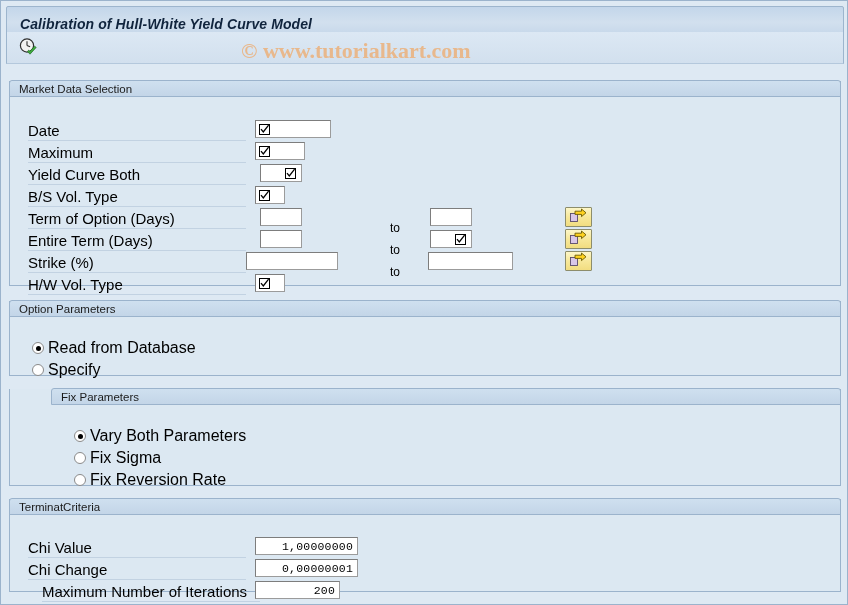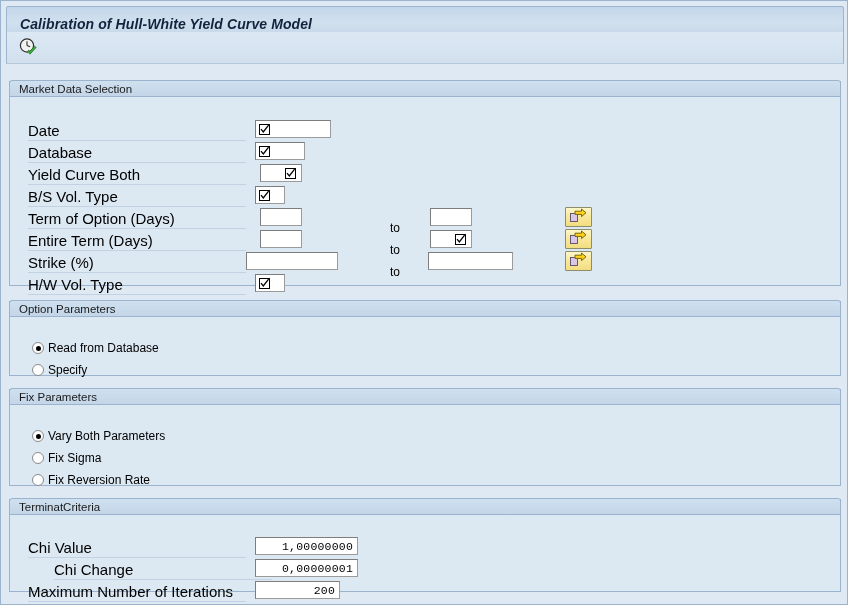--- a/index.html
+++ b/index.html
@@ -209,21 +209,21 @@
     top: 50%;
     width: 5px;
     height: 5px;
     margin-left: -2.5px;
     margin-top: -2.5px;
     border-radius: 50%;
     background: #000000;
   }
   .radio-label {
     margin-left: 4px;
-    font-size: 12px;
+    font-size: 16px;
     color: #000;
     white-space: nowrap;
   }
 </style>
 </head>
 <body>
 
 <div id="app">
 
   <div class="titlebar">
@@ -236,36 +236,37 @@
         <svg width="20" height="20" viewBox="0 0 20 20">
           <circle cx="9" cy="8.5" r="6.6" fill="#f2f2f2" stroke="#303030" stroke-width="1.2"></circle>
           <line x1="9" y1="8.5" x2="9" y2="4.3" stroke="#303030" stroke-width="1.1"></line>
           <line x1="9" y1="8.5" x2="12.1" y2="9.8" stroke="#303030" stroke-width="1.1"></line>
           <path d="M9.5 14.5 L12 17.2 L18.2 10.4 L16.6 9.2 L11.9 14.2 L10.7 13.1 Z" fill="#3faa3f" stroke="#1f6b1f" stroke-width="0.7" stroke-linejoin="round"></path>
         </svg>
       </span>
     </div>
   </div>
 
+  <div class="watermark">© www.tutorialkart.com</div>
 
   <div class="panel" style="top:80px; height:205px;">
     <div class="panel-header">Market Data Selection</div>
     <div class="panel-body">
 
       <div class="fld-label" style="left:18px; top:23px; width:218px;">Date</div>
       <div class="inp" style="left:245px; top:23px; width:76px;">
         <span class="chk">
           <svg width="11" height="11" viewBox="0 0 11 11">
             <rect x="0.5" y="0.5" width="10" height="10" fill="#ffffff" stroke="#000000" stroke-width="1"></rect>
             <path d="M2 5.2 L4.3 8 L9.6 1.2" fill="none" stroke="#000000" stroke-width="1.3"></path>
           </svg>
         </span>
       </div>
 
-      <div class="fld-label" style="left:18px; top:45px; width:218px;">Database</div>
+      <div class="fld-label" style="left:18px; top:45px; width:218px;">Maximum</div>
       <div class="inp" style="left:245px; top:45px; width:50px;">
         <span class="chk">
           <svg width="11" height="11" viewBox="0 0 11 11">
             <rect x="0.5" y="0.5" width="10" height="10" fill="#ffffff" stroke="#000000" stroke-width="1"></rect>
             <path d="M2 5.2 L4.3 8 L9.6 1.2" fill="none" stroke="#000000" stroke-width="1.3"></path>
           </svg>
         </span>
       </div>
 
       <div class="fld-label" style="left:18px; top:67px; width:218px;">Yield Curve Both</div>
@@ -354,21 +355,21 @@
         <span class="radio checked"></span>
         <span class="radio-label">Read from Database</span>
       </div>
       <div class="radio-row" style="left:22px; top:45px;justify-content:center;">
         <span class="radio"></span>
         <span class="radio-label">Specify</span>
       </div>
     </div>
   </div>
 
-  <div class="panel" style="top:388px; height:97px;">
+  <div class="panel" style="top:388px; height:97px;padding-left:42px;">
     <div class="panel-header">Fix Parameters</div>
     <div class="panel-body">
       <div class="radio-row" style="left:22px; top:23px;">
         <span class="radio checked"></span>
         <span class="radio-label">Vary Both Parameters</span>
       </div>
       <div class="radio-row" style="left:22px; top:45px;">
         <span class="radio"></span>
         <span class="radio-label">Fix Sigma</span>
       </div>
@@ -379,22 +380,22 @@
     </div>
   </div>
 
   <div class="panel" style="top:498px; height:93px;">
     <div class="panel-header">TerminatCriteria</div>
     <div class="panel-body">
 
       <div class="fld-label" style="left:18px; top:22px; width:218px;">Chi Value</div>
       <div class="inp num" style="left:245px; top:22px; width:103px;">1,00000000</div>
 
-      <div class="fld-label" style="left:18px; top:44px; width:218px;margin-left:26px;">Chi Change</div>
+      <div class="fld-label" style="left:18px; top:44px; width:218px;">Chi Change</div>
       <div class="inp num" style="left:245px; top:44px; width:103px;">0,00000001</div>
 
-      <div class="fld-label" style="left:18px; top:66px; width:218px;">Maximum Number of Iterations</div>
+      <div class="fld-label" style="left:32px; top:66px; width:218px;">Maximum Number of Iterations</div>
       <div class="inp num" style="left:245px; top:66px; width:85px;">200</div>
 
     </div>
   </div>
 
 </div>
 
 </body></html>

